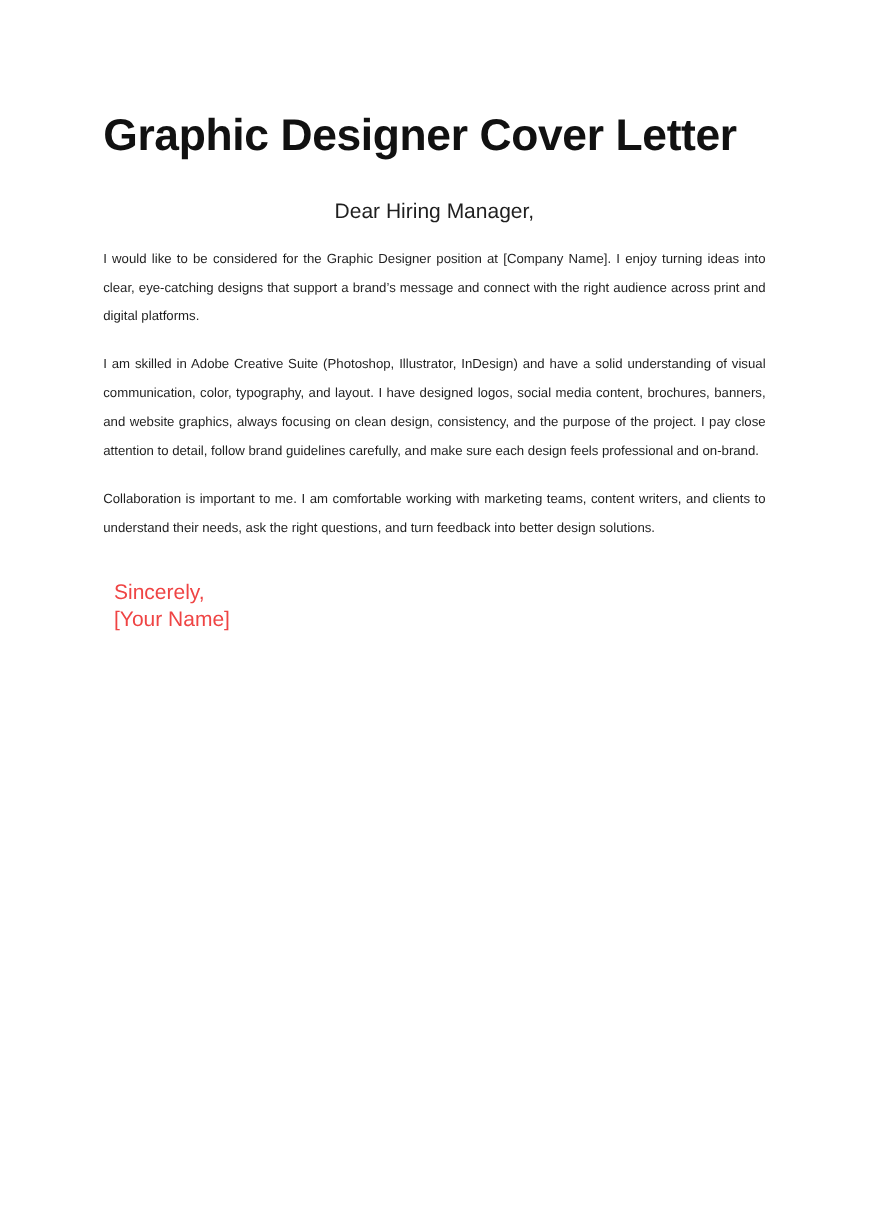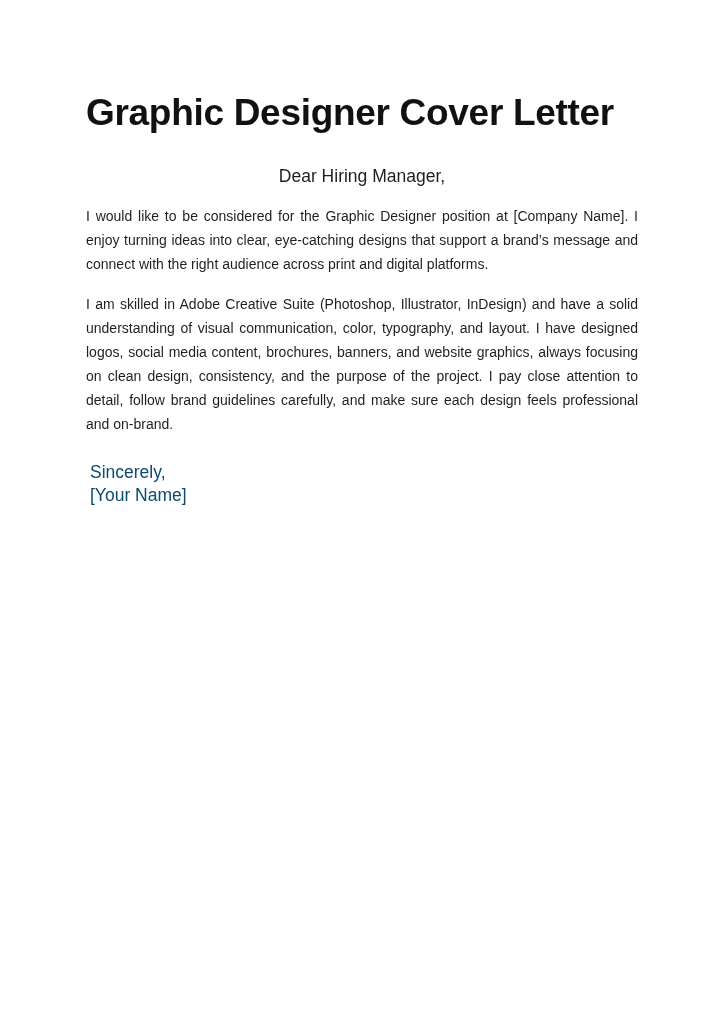--- a/index.html
+++ b/index.html
@@ -51,34 +51,34 @@
     padding-top: 33px;
     font-size: 17.5px;
     line-height: 24px;
     text-align: center;
     color: #1f1f1f;
   }
 
   .body-para {
     margin: 0;
     padding-top: 16px;
-    font-size: 14px;
+    font-size: 11px;
     line-height: 24px;
     text-align: justify;
     text-justify: inter-word;
     color: #1f1f1f;
   }
 
   .closing {
-    margin: 4px;
+    margin: 9px;
     padding-top: 21px;
     font-size: 17.5px;
     line-height: 23px;
     text-align: left;
-    color: #0c4a6e;
+    color: #ef4444;
   }
 
   .closing .sign-line {
     display: block;
   }
 </style>
 </head>
 <body>
 
 <div class="page">
@@ -86,20 +86,21 @@
   <article class="letter">
 
     <h1 class="doc-title">Graphic Designer Cover Letter</h1>
 
     <p class="salutation">Dear Hiring Manager,</p>
 
     <p class="body-para">I would like to be considered for the Graphic Designer position at [Company Name]. I enjoy turning ideas into clear, eye-catching designs that support a brand’s message and connect with the right audience across print and digital platforms.</p>
 
     <p class="body-para">I am skilled in Adobe Creative Suite (Photoshop, Illustrator, InDesign) and have a solid understanding of visual communication, color, typography, and layout. I have designed logos, social media content, brochures, banners, and website graphics, always focusing on clean design, consistency, and the purpose of the project. I pay close attention to detail, follow brand guidelines carefully, and make sure each design feels professional and on-brand.</p>
 
+    <p class="body-para">Collaboration is important to me. I am comfortable working with marketing teams, content writers, and clients to understand their needs, ask the right questions, and turn feedback into better design solutions.</p>
 
 
 
 
     <p class="closing">
       <span class="sign-line">Sincerely,</span>
       <span class="sign-line">[Your Name]</span>
     </p>
 
   </article>

